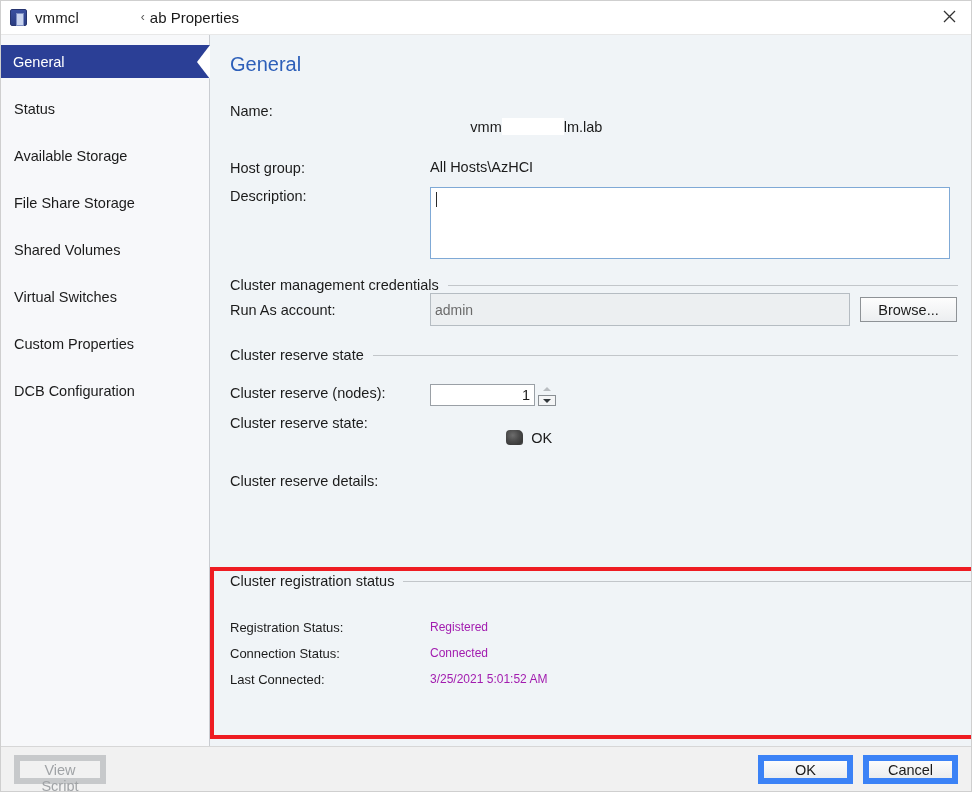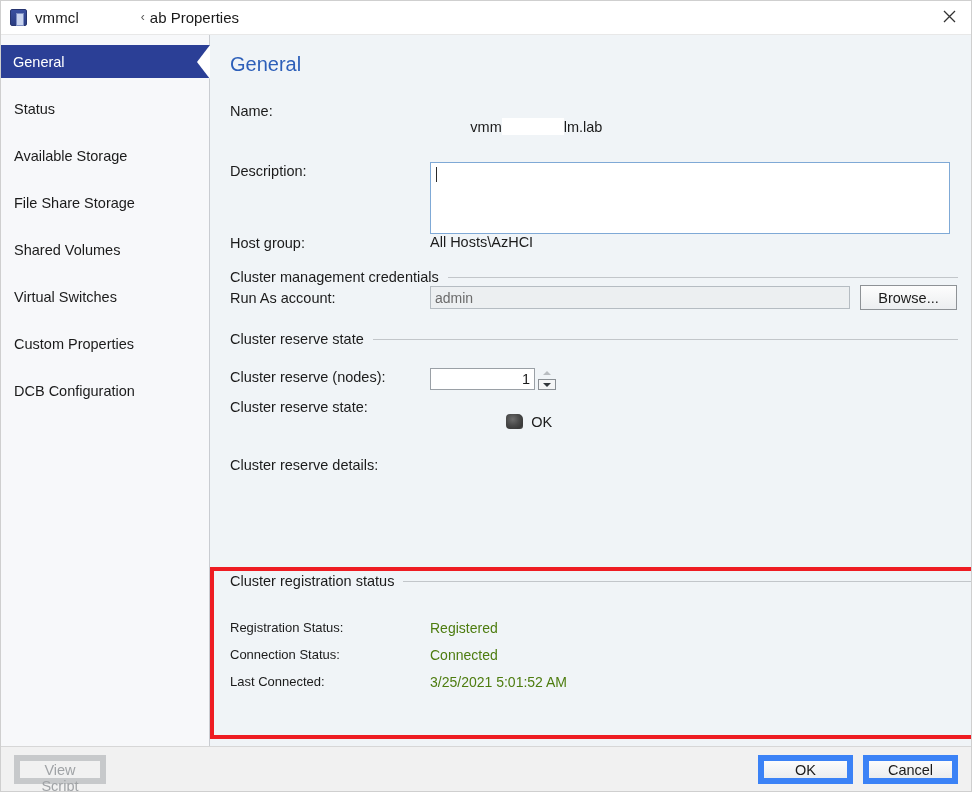--- a/index.html
+++ b/index.html
@@ -200,21 +200,21 @@
   .para {
     font-size: 14.5px;
     color: #1b1b1b;
     line-height: 19px;
     margin: 11px 0 10px 0;
     max-width: 710px;
   }
 
   .runas-input {
     width: 420px;
-    height: 23px;
+    height: 33px;
     background: #eceff1;
     border: 1px solid #b5bcc2;
     font-family: "Liberation Sans", sans-serif;
     font-size: 14px;
     color: #6b6b6b;
     padding: 0 4px;
     line-height: 21px;
   }
   .browse-btn {
     margin-left: 10px;
@@ -279,21 +279,21 @@
     pointer-events: none;
   }
   .reg-section {
     position: absolute;
     left: 20px;
     top: 538px;
     width: 930px;
   }
   .reg-row { display:flex; margin-bottom: 11px; }
   .reg-lbl { width: 200px; flex:0 0 200px; font-size:13px; color:#1b1b1b; }
-  .reg-val { font-size:14px; color:#4d7c0f; }
+  .reg-val { font-size:12px; color:#a21caf; }
 
   
   .footer {
     flex: 0 0 46px;
     height: 46px;
     background: #f1f1f1;
     border-top: 1px solid #d7d7d7;
     display: flex;
     align-items: center;
     padding: 0 14px;
@@ -383,30 +383,30 @@
 
       <h1 class="page-title">General</h1>
 
       <div class="row">
         <div class="lbl">Name:</div>
         <div class="val">
           <span>vmm</span><span class="redact"></span><span>lm.lab</span>
         </div>
       </div>
 
+      <div class="row">
+        <div class="lbl">Host group:</div>
+        <div class="val">All Hosts\AzHCI</div>
+      </div>
+
       <div class="row desc-row">
         <div class="lbl">Description:</div>
         <div class="desc-box">
           <span class="caret"></span>
         </div>
-      </div>
-
-      <div class="row">
-        <div class="lbl">Host group:</div>
-        <div class="val">All Hosts\AzHCI</div>
       </div>
 
       <div class="group">
         <span class="group-title">Cluster management credentials</span>
         <span class="group-rule"></span>
       </div>
 
 
       <div class="row" style="align-items:center;">
         <div class="lbl">Run As account:</div>

